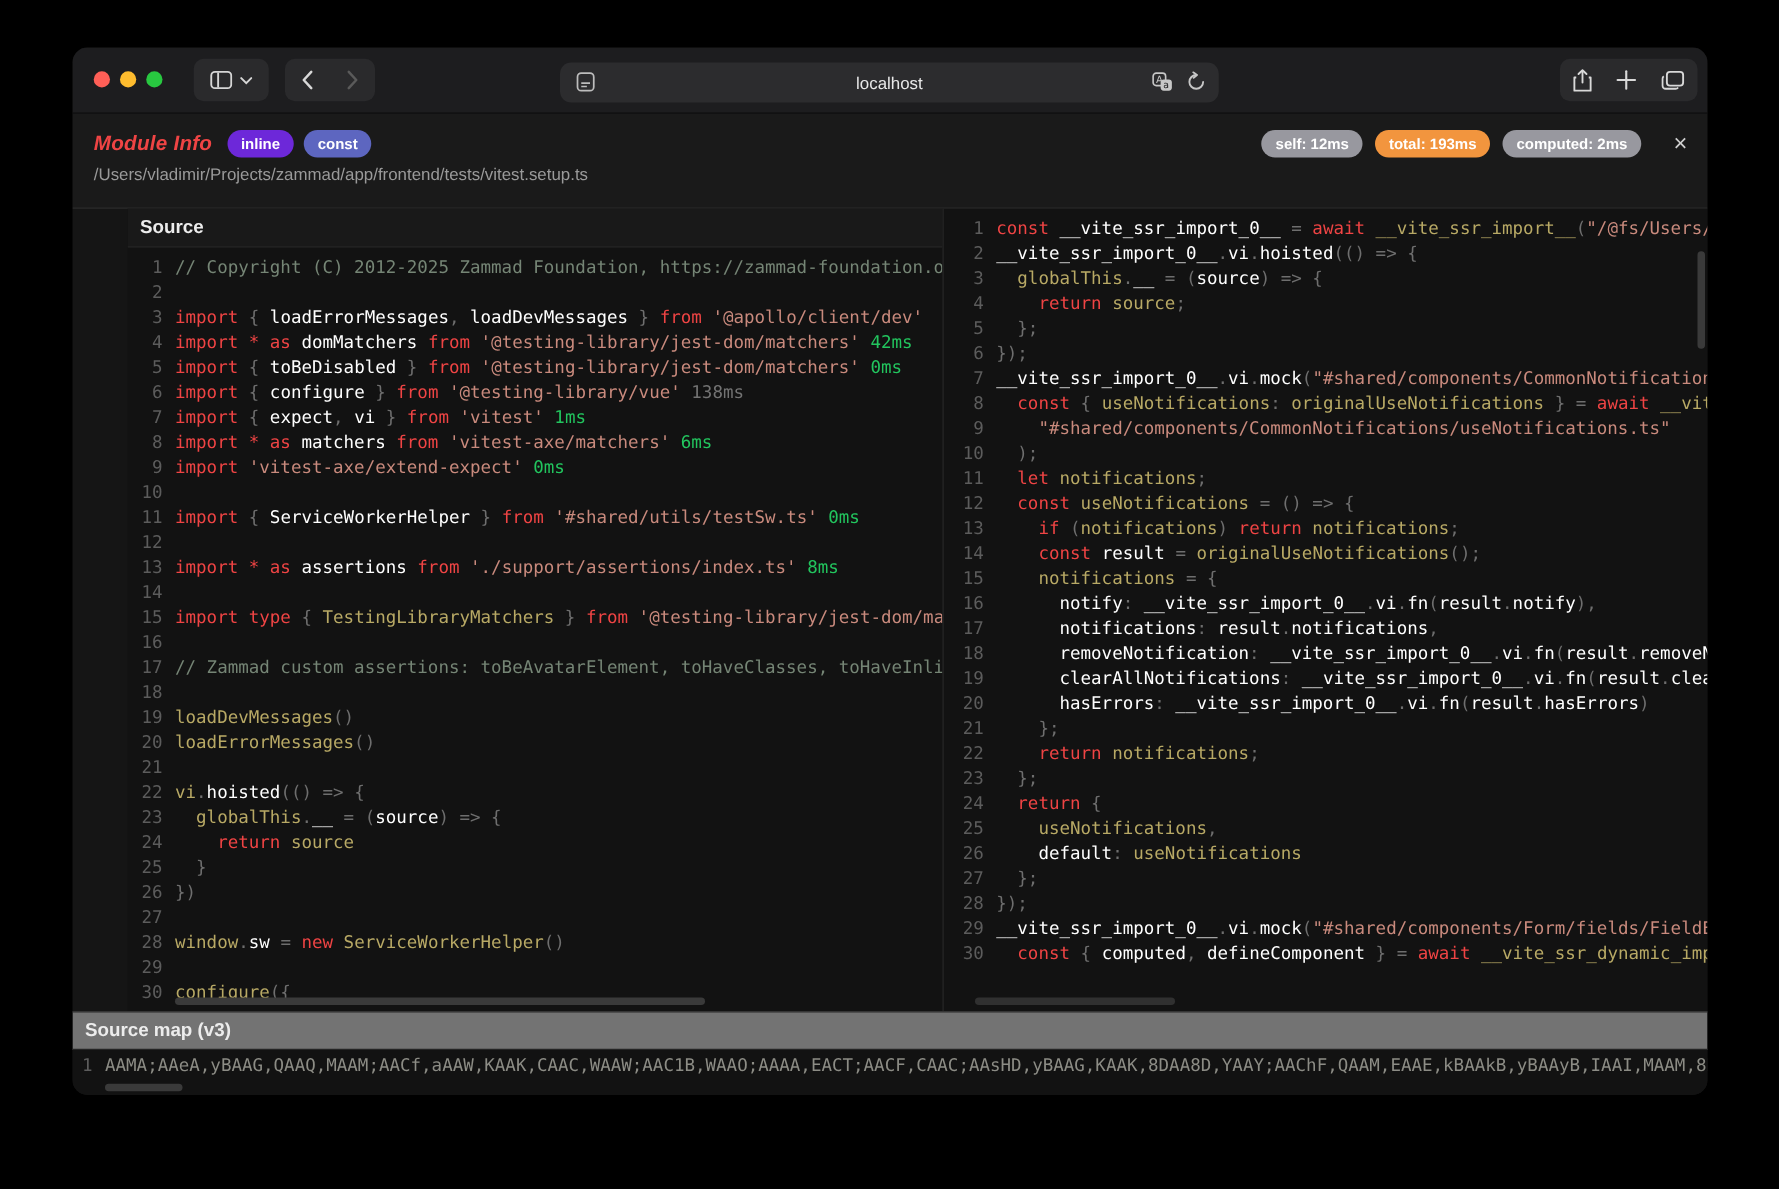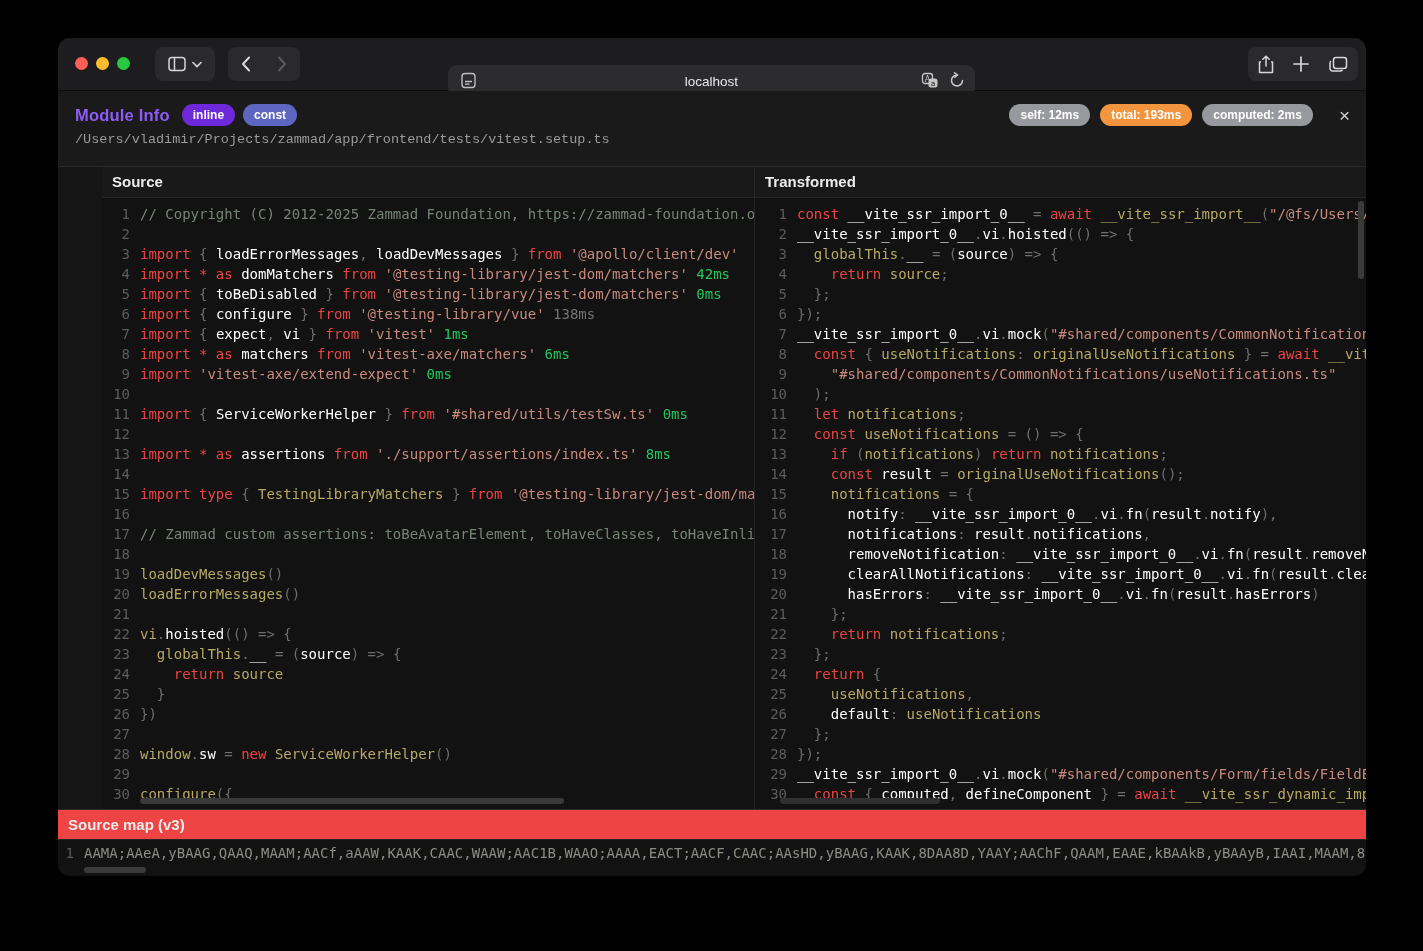--- a/index.html
+++ b/index.html
@@ -9,39 +9,39 @@
   
   .chrome{position:relative;height:52px;background:#1d1d1f;border-bottom:1px solid #0d0d0d;}
   .traffic{position:absolute;left:17px;top:19px;display:flex;gap:8px;}
   .light{width:13px;height:13px;border-radius:50%;}
   .light.red{background:#ff5f57}.light.yellow{background:#febc2e}.light.green{background:#28c840}
   .chrome-btn{position:absolute;top:9px;height:34px;background:#2a2a2c;border-radius:8px;
     display:flex;align-items:center;justify-content:center;color:#d6d6d6;}
   .sidebar-btn{left:97px;width:60px;gap:6px;}
   .nav-group{left:170px;width:72px;}
   .nav-half{width:36px;height:100%;display:flex;align-items:center;justify-content:center;}
-  .url-bar{position:absolute;left:390px;top:27px;width:527px;height:32px;background:#2c2c2e;
+  .url-bar{position:absolute;left:390px;top:12px;width:527px;height:32px;background:#2c2c2e;
     border-radius:9px;display:flex;align-items:center;}
   .url-text{flex:1;text-align:center;color:#e8e8e8;font-size:13.5px;}
   .url-icon-left{position:absolute;left:12px;top:7px;}
   .url-icons-right{position:absolute;right:10px;top:7px;display:flex;gap:10px;align-items:center;}
   .right-group{left:1190px;width:110px;display:flex;justify-content:space-around;align-items:center;}
   svg.ic{display:block}
   
   .module-header{position:relative;height:75px;background:#1a1a1a;border-bottom:1px solid #2a2a2a;}
   .mh-row{display:flex;align-items:center;padding:13px 16px 0 17px;}
-  .mh-title{color:#8b5cf6;font-size:16.5px;font-weight:bold;letter-spacing:.2px;}
+  .mh-title{color:#ef4444;font-size:16.5px;font-weight:bold;letter-spacing:.2px;font-style:italic;}
   .pill{border-radius:999px;padding:3px 11px;font-size:12px;font-weight:bold;color:#fff;line-height:1.35;}
   .pill-green{background:#6d28d9;margin-left:12px;}
   .pill-indigo{background:#5d66c0;margin-left:8px;}
   .mh-spacer{flex:1}
   .pill-gray{background:#98989f;margin-left:10px;}
   .pill-orange{background:#f2953e;margin-left:10px;}
   .close-x{margin-left:26px;color:#cfcfcf;font-size:19px;line-height:1;cursor:default;}
-  .mh-path{padding:6px 16px 0 17px;color:#9a9a9a;font-size:13.5px;font-family:Liberation Mono, monospace;}
+  .mh-path{padding:6px 16px 0 17px;color:#9a9a9a;font-size:13.5px;font-family:Liberation Sans, sans-serif;}
   
   .panels{display:flex;height:642px;padding-left:44px;}
   .panel{position:relative;overflow:hidden;background:#121212;}
   .panel.left{width:652px;}
   .panel.right{flex:1;border-left:1px solid #262626;}
   .panel-title{height:30px;line-height:30px;padding-left:10px;background:#191919;border-bottom:1px solid #242424;
     color:#ececec;font-size:15px;font-weight:bold;}
   .code{padding-top:6px;font-family:"DejaVu Sans Mono",monospace;font-size:14px;white-space:pre;}
   .code-line{height:20px;line-height:20px;}
   .ln{display:inline-block;width:28px;text-align:right;margin-right:10px;color:#5c5c5c;}
@@ -54,21 +54,21 @@
   .tk-o{color:#6e6e6e}
   .tk-c{color:#758575}
   .tk-t{color:#22c55e}
   .tk-h{color:#737373}
   .tk-u{color:#c98a7d;text-underline-offset:3px;}
   .tk-m{color:#8c8c85}
   .hscroll{position:absolute;height:6px;border-radius:3px;background:#3a3a3a;bottom:5px;}
   .vscroll{position:absolute;width:6px;border-radius:3px;background:#3a3a3a;}
   
   .sourcemap{position:relative;height:69px;background:#121212;}
-  .sourcemap .panel-title{background:#ef4444;border-top:1px solid #2a2a2a;height:29px;line-height:29px;}
+  .sourcemap .panel-title{background:#737373;border-top:1px solid #2a2a2a;height:29px;line-height:29px;}
   .sourcemap .code{padding-top:3px;}
 </style>
 </head>
 <body>
 
 <div class="window">
 
   <div class="chrome">
     <div class="traffic">
       <div class="light red"></div>
@@ -167,21 +167,20 @@
     <div class="mh-path">/Users/vladimir/Projects/zammad/app/frontend/tests/vitest.setup.ts</div>
   </div>
 
   <div class="panels">
     <div class="panel left">
       <div class="panel-title">Source</div>
       <div class="code" id="source-code"><div class="code-line"><span class="ln">1</span><span class="tk-c">// Copyright (C) 2012-2025 Zammad Foundation, https://zammad-foundation.org/</span></div><div class="code-line"><span class="ln">2</span></div><div class="code-line"><span class="ln">3</span><span class="tk-k">import</span><span class="tk-o"> { </span><span class="tk-r">loadErrorMessages</span><span class="tk-o">, </span><span class="tk-r">loadDevMessages</span><span class="tk-o"> } </span><span class="tk-k">from</span><span class="tk-s"> '@apollo/client/dev'</span></div><div class="code-line"><span class="ln">4</span><span class="tk-k">import * as</span><span class="tk-r"> domMatchers</span><span class="tk-k"> from</span><span class="tk-s"> '@testing-library/jest-dom/matchers'</span><span class="tk-t"> 42ms</span></div><div class="code-line"><span class="ln">5</span><span class="tk-k">import</span><span class="tk-o"> { </span><span class="tk-r">toBeDisabled</span><span class="tk-o"> } </span><span class="tk-k">from</span><span class="tk-s"> '@testing-library/jest-dom/matchers'</span><span class="tk-t"> 0ms</span></div><div class="code-line"><span class="ln">6</span><span class="tk-k">import</span><span class="tk-o"> { </span><span class="tk-r">configure</span><span class="tk-o"> } </span><span class="tk-k">from</span><span class="tk-s"> '@testing-library/vue'</span><span class="tk-h"> 138ms</span></div><div class="code-line"><span class="ln">7</span><span class="tk-k">import</span><span class="tk-o"> { </span><span class="tk-r">expect</span><span class="tk-o">, </span><span class="tk-r">vi</span><span class="tk-o"> } </span><span class="tk-k">from</span><span class="tk-s"> 'vitest'</span><span class="tk-t"> 1ms</span></div><div class="code-line"><span class="ln">8</span><span class="tk-k">import * as</span><span class="tk-r"> matchers</span><span class="tk-k"> from</span><span class="tk-s"> 'vitest-axe/matchers'</span><span class="tk-t"> 6ms</span></div><div class="code-line"><span class="ln">9</span><span class="tk-k">import</span><span class="tk-s"> 'vitest-axe/extend-expect'</span><span class="tk-t"> 0ms</span></div><div class="code-line"><span class="ln">10</span></div><div class="code-line"><span class="ln">11</span><span class="tk-k">import</span><span class="tk-o"> { </span><span class="tk-r">ServiceWorkerHelper</span><span class="tk-o"> } </span><span class="tk-k">from</span><span class="tk-s"> '#shared/utils/testSw.ts'</span><span class="tk-t"> 0ms</span></div><div class="code-line"><span class="ln">12</span></div><div class="code-line"><span class="ln">13</span><span class="tk-k">import * as</span><span class="tk-r"> assertions</span><span class="tk-k"> from</span><span class="tk-o"> </span><span class="tk-u">'./support/assertions/index.ts'</span><span class="tk-t"> 8ms</span></div><div class="code-line"><span class="ln">14</span></div><div class="code-line"><span class="ln">15</span><span class="tk-k">import type</span><span class="tk-o"> { </span><span class="tk-y">TestingLibraryMatchers</span><span class="tk-o"> } </span><span class="tk-k">from</span><span class="tk-s"> '@testing-library/jest-dom/matchers'</span></div><div class="code-line"><span class="ln">16</span></div><div class="code-line"><span class="ln">17</span><span class="tk-c">// Zammad custom assertions: toBeAvatarElement, toHaveClasses, toHaveInlineStyle</span></div><div class="code-line"><span class="ln">18</span></div><div class="code-line"><span class="ln">19</span><span class="tk-y">loadDevMessages</span><span class="tk-o">()</span></div><div class="code-line"><span class="ln">20</span><span class="tk-y">loadErrorMessages</span><span class="tk-o">()</span></div><div class="code-line"><span class="ln">21</span></div><div class="code-line"><span class="ln">22</span><span class="tk-y">vi</span><span class="tk-o">.</span><span class="tk-r">hoisted</span><span class="tk-o">(() =&gt; {</span></div><div class="code-line"><span class="ln">23</span><span class="tk-o">  </span><span class="tk-y">globalThis</span><span class="tk-o">.</span><span class="tk-r">__</span><span class="tk-o"> = (</span><span class="tk-r">source</span><span class="tk-o">) =&gt; {</span></div><div class="code-line"><span class="ln">24</span><span class="tk-o">    </span><span class="tk-k">return</span><span class="tk-y"> source</span></div><div class="code-line"><span class="ln">25</span><span class="tk-o">  }</span></div><div class="code-line"><span class="ln">26</span><span class="tk-o">})</span></div><div class="code-line"><span class="ln">27</span></div><div class="code-line"><span class="ln">28</span><span class="tk-y">window</span><span class="tk-o">.</span><span class="tk-r">sw</span><span class="tk-o"> = </span><span class="tk-k">new</span><span class="tk-y"> ServiceWorkerHelper</span><span class="tk-o">()</span></div><div class="code-line"><span class="ln">29</span></div><div class="code-line"><span class="ln">30</span><span class="tk-y">configure</span><span class="tk-o">({</span></div></div>
       <div class="hscroll" style="left:38px;width:424px;"></div>
     </div>
     <div class="panel right">
-      <div class="panel-title">Transformed</div>
       <div class="code" id="transformed-code"><div class="code-line"><span class="ln">1</span><span class="tk-k">const</span><span class="tk-r"> __vite_ssr_import_0__</span><span class="tk-o"> = </span><span class="tk-k">await</span><span class="tk-y"> __vite_ssr_import__</span><span class="tk-o">(</span><span class="tk-s">"/@fs/Users/vladimir/Projects/zammad/node_modules/vitest/dist/index.js"</span></div><div class="code-line"><span class="ln">2</span><span class="tk-r">__vite_ssr_import_0__</span><span class="tk-o">.</span><span class="tk-r">vi</span><span class="tk-o">.</span><span class="tk-r">hoisted</span><span class="tk-o">(() =&gt; {</span></div><div class="code-line"><span class="ln">3</span><span class="tk-o">  </span><span class="tk-y">globalThis</span><span class="tk-o">.</span><span class="tk-r">__</span><span class="tk-o"> = (</span><span class="tk-r">source</span><span class="tk-o">) =&gt; {</span></div><div class="code-line"><span class="ln">4</span><span class="tk-o">    </span><span class="tk-k">return</span><span class="tk-y"> source</span><span class="tk-o">;</span></div><div class="code-line"><span class="ln">5</span><span class="tk-o">  };</span></div><div class="code-line"><span class="ln">6</span><span class="tk-o">});</span></div><div class="code-line"><span class="ln">7</span><span class="tk-r">__vite_ssr_import_0__</span><span class="tk-o">.</span><span class="tk-r">vi</span><span class="tk-o">.</span><span class="tk-r">mock</span><span class="tk-o">(</span><span class="tk-s">"#shared/components/CommonNotifications/useNotifications.ts"</span></div><div class="code-line"><span class="ln">8</span><span class="tk-o">  </span><span class="tk-k">const</span><span class="tk-o"> { </span><span class="tk-y">useNotifications</span><span class="tk-o">: </span><span class="tk-y">originalUseNotifications</span><span class="tk-o"> } = </span><span class="tk-k">await</span><span class="tk-y"> __vite_ssr_dynamic_import__</span></div><div class="code-line"><span class="ln">9</span><span class="tk-o">    </span><span class="tk-s">"#shared/components/CommonNotifications/useNotifications.ts"</span></div><div class="code-line"><span class="ln">10</span><span class="tk-o">  );</span></div><div class="code-line"><span class="ln">11</span><span class="tk-o">  </span><span class="tk-k">let</span><span class="tk-y"> notifications</span><span class="tk-o">;</span></div><div class="code-line"><span class="ln">12</span><span class="tk-o">  </span><span class="tk-k">const</span><span class="tk-y"> useNotifications</span><span class="tk-o"> = () =&gt; {</span></div><div class="code-line"><span class="ln">13</span><span class="tk-o">    </span><span class="tk-k">if</span><span class="tk-o"> (</span><span class="tk-y">notifications</span><span class="tk-o">) </span><span class="tk-k">return</span><span class="tk-y"> notifications</span><span class="tk-o">;</span></div><div class="code-line"><span class="ln">14</span><span class="tk-o">    </span><span class="tk-k">const</span><span class="tk-r"> result</span><span class="tk-o"> = </span><span class="tk-y">originalUseNotifications</span><span class="tk-o">();</span></div><div class="code-line"><span class="ln">15</span><span class="tk-o">    </span><span class="tk-y">notifications</span><span class="tk-o"> = {</span></div><div class="code-line"><span class="ln">16</span><span class="tk-o">      </span><span class="tk-r">notify</span><span class="tk-o">: </span><span class="tk-r">__vite_ssr_import_0__</span><span class="tk-o">.</span><span class="tk-r">vi</span><span class="tk-o">.</span><span class="tk-r">fn</span><span class="tk-o">(</span><span class="tk-r">result</span><span class="tk-o">.</span><span class="tk-r">notify</span><span class="tk-o">),</span></div><div class="code-line"><span class="ln">17</span><span class="tk-o">      </span><span class="tk-r">notifications</span><span class="tk-o">: </span><span class="tk-r">result</span><span class="tk-o">.</span><span class="tk-r">notifications</span><span class="tk-o">,</span></div><div class="code-line"><span class="ln">18</span><span class="tk-o">      </span><span class="tk-r">removeNotification</span><span class="tk-o">: </span><span class="tk-r">__vite_ssr_import_0__</span><span class="tk-o">.</span><span class="tk-r">vi</span><span class="tk-o">.</span><span class="tk-r">fn</span><span class="tk-o">(</span><span class="tk-r">result</span><span class="tk-o">.</span><span class="tk-r">removeNotification</span></div><div class="code-line"><span class="ln">19</span><span class="tk-o">      </span><span class="tk-r">clearAllNotifications</span><span class="tk-o">: </span><span class="tk-r">__vite_ssr_import_0__</span><span class="tk-o">.</span><span class="tk-r">vi</span><span class="tk-o">.</span><span class="tk-r">fn</span><span class="tk-o">(</span><span class="tk-r">result</span><span class="tk-o">.</span><span class="tk-r">clearAllNotifications</span></div><div class="code-line"><span class="ln">20</span><span class="tk-o">      </span><span class="tk-r">hasErrors</span><span class="tk-o">: </span><span class="tk-r">__vite_ssr_import_0__</span><span class="tk-o">.</span><span class="tk-r">vi</span><span class="tk-o">.</span><span class="tk-r">fn</span><span class="tk-o">(</span><span class="tk-r">result</span><span class="tk-o">.</span><span class="tk-r">hasErrors</span><span class="tk-o">)</span></div><div class="code-line"><span class="ln">21</span><span class="tk-o">    };</span></div><div class="code-line"><span class="ln">22</span><span class="tk-o">    </span><span class="tk-k">return</span><span class="tk-y"> notifications</span><span class="tk-o">;</span></div><div class="code-line"><span class="ln">23</span><span class="tk-o">  };</span></div><div class="code-line"><span class="ln">24</span><span class="tk-o">  </span><span class="tk-k">return</span><span class="tk-o"> {</span></div><div class="code-line"><span class="ln">25</span><span class="tk-o">    </span><span class="tk-y">useNotifications</span><span class="tk-o">,</span></div><div class="code-line"><span class="ln">26</span><span class="tk-o">    </span><span class="tk-r">default</span><span class="tk-o">: </span><span class="tk-y">useNotifications</span></div><div class="code-line"><span class="ln">27</span><span class="tk-o">  };</span></div><div class="code-line"><span class="ln">28</span><span class="tk-o">});</span></div><div class="code-line"><span class="ln">29</span><span class="tk-r">__vite_ssr_import_0__</span><span class="tk-o">.</span><span class="tk-r">vi</span><span class="tk-o">.</span><span class="tk-r">mock</span><span class="tk-o">(</span><span class="tk-s">"#shared/components/Form/fields/FieldEditor/FieldEditorInput.vue"</span></div><div class="code-line"><span class="ln">30</span><span class="tk-o">  </span><span class="tk-k">const</span><span class="tk-o"> { </span><span class="tk-r">computed</span><span class="tk-o">, </span><span class="tk-r">defineComponent</span><span class="tk-o"> } = </span><span class="tk-k">await</span><span class="tk-y"> __vite_ssr_dynamic_import__</span></div></div>
       <div class="hscroll" style="left:25px;width:160px;background:#303030;"></div>
       <div class="vscroll" style="right:2px;top:34px;height:78px;"></div>
     </div>
   </div>
 
   <div class="sourcemap sm">
     <div class="panel-title">Source map (v3)</div>
     <div class="code" id="sourcemap-code"><div class="code-line"><span class="ln">1</span><span class="tk-m">AAMA;AAeA,yBAAG,QAAQ,MAAM;AACf,aAAW,KAAK,CAAC,WAAW;AAC1B,WAAO;AAAA,EACT;AACF,CAAC;AAsHD,yBAAG,KAAK,8DAA8D,YAAY;AAChF,QAAM,EAAE,kBAAkB,yBAAyB,IAAI,MAAM,8BAA8B</span></div></div>
     <div class="hscroll" style="left:26px;width:62px;"></div>

